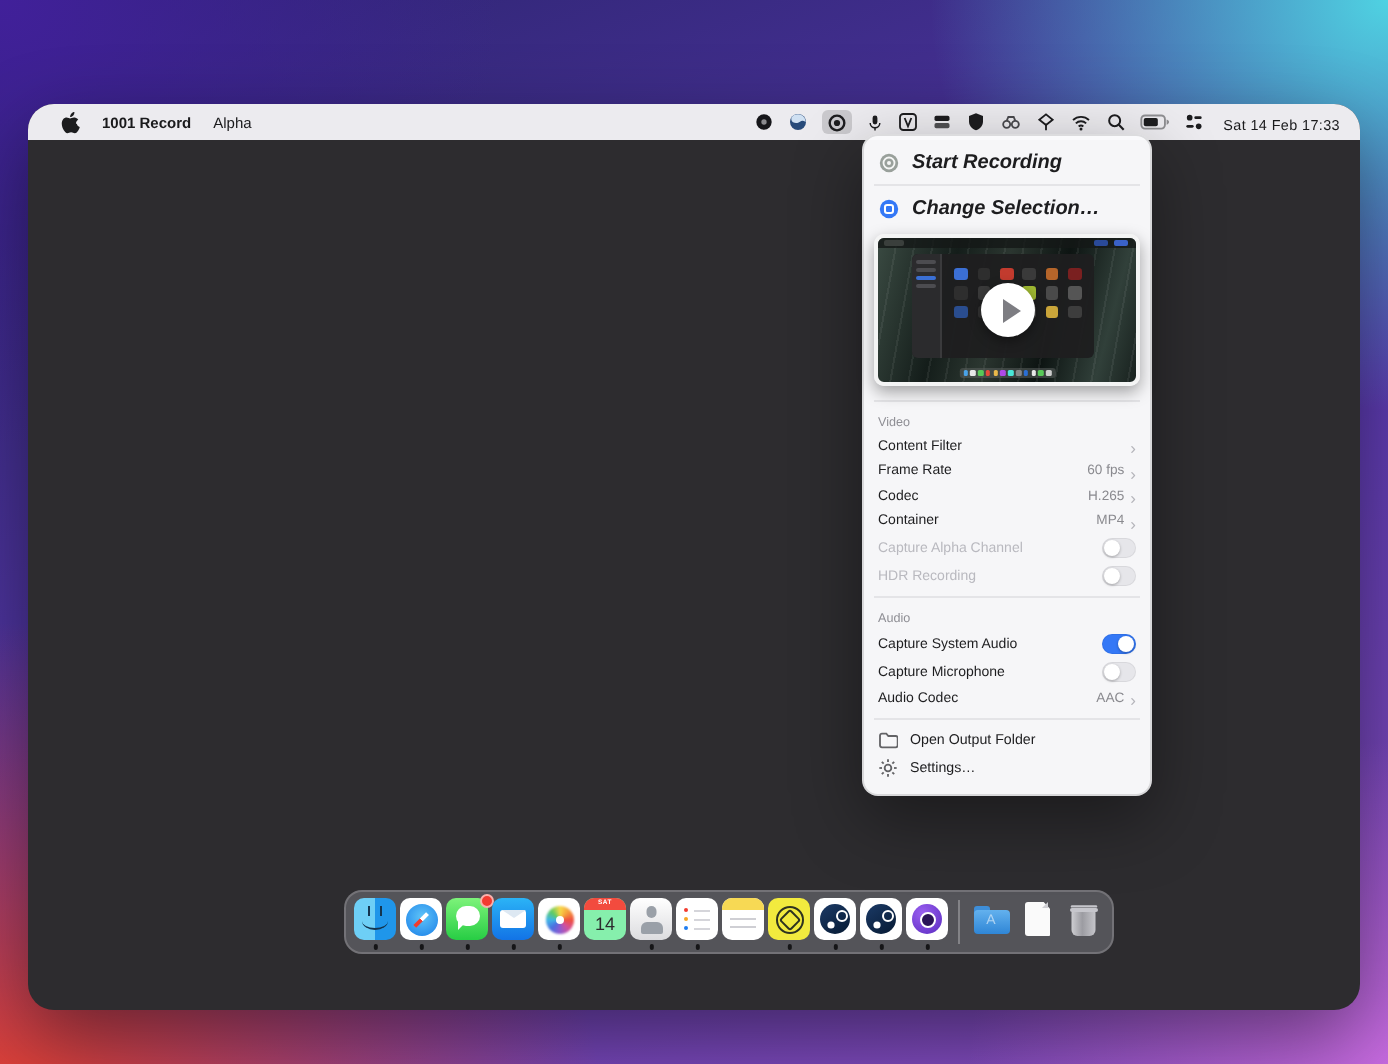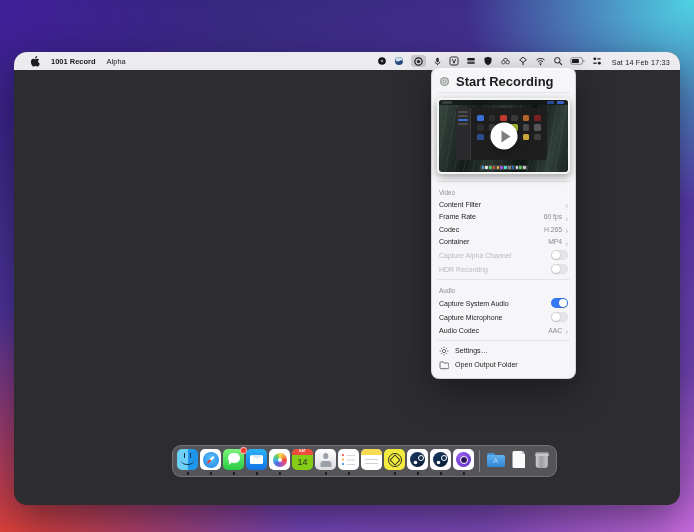--- a/index.html
+++ b/index.html
@@ -64,21 +64,21 @@
     background:#fff; border-radius:1.5px; }
   .di-mail::after { content:""; position:absolute; left:4.6px; top:6.2px;
     border-left:6.2px solid transparent; border-right:6.2px solid transparent;
     border-top:4.6px solid #dde8f2; }
   .di-photos { background:#fff; }
   .di-photos::before { content:""; position:absolute; inset:3.5px; border-radius:50%;
     background:conic-gradient(#f8d948,#f59f3c,#ef4f3e,#d4509b,#8e5bd0,#4a6fe0,#3fb5e8,#5ecb62,#f8d948);
     filter:blur(.4px); }
   .di-photos::after { content:""; position:absolute; left:50%; top:50%; width:4px; height:4px;
     transform:translate(-50%,-50%); border-radius:50%; background:#fff; }
-  .di-calendar { background:#84cc16; overflow:hidden; }
+  .di-calendar { background:#86efac; overflow:hidden; }
   .cal-top { position:absolute; top:0; left:0; right:0; height:5.5px; background:#f24b3e;
     color:#fff; font-size:3.2px; font-weight:700; text-align:center; line-height:5.5px; letter-spacing:.3px; }
   .cal-day { position:absolute; top:5.5px; left:0; right:0; bottom:0; display:flex;
     align-items:center; justify-content:center; font-size:9px; color:#2c2c2e; font-weight:400; }
   .di-contacts { background:linear-gradient(180deg,#ffffff,#dcdcdf); }
   .di-contacts::before { content:""; position:absolute; left:50%; top:4px; width:5.5px; height:5.5px;
     transform:translateX(-50%); border-radius:50%; background:#9aa0a8; }
   .di-contacts::after { content:""; position:absolute; left:50%; bottom:3.5px; width:11px; height:5.5px;
     transform:translateX(-50%); border-radius:3px 3px 1px 1px; background:#9aa0a8; }
   .di-reminders { background:#fff; }
@@ -124,21 +124,21 @@
 
   
   .menu { position:absolute; left:417px; top:15px; width:145px; z-index:6;
     background:rgba(250,250,252,.98); border:0.5px solid rgba(0,0,0,.12);
     border-radius:8px; box-shadow:0 12px 34px rgba(0,0,0,.4);
     padding:5px 0 5px; color:#1d1d1f; }
   .msep { height:1px; background:#e4e4e7; margin:3px 5px; }
   .mrow { display:flex; align-items:center; padding:0 7px; }
   .mrow .grow { flex:1; }
   .act { height:16px; gap:6px; }
-  .act .lbl { font-size:13px; font-weight:600; }
+  .act .lbl { font-size:10px; font-weight:600;font-style:italic; }
   .lbl { font-size:7px; color:#1d1d1f; }
   .lbl.dim { color:#b9b9bf; }
   .val { font-size:6.8px; color:#8a8a8f; margin-right:3px; }
   .chev::after { content:"›"; font-size:8.5px; color:#b4b4ba; line-height:1; }
   .mhead { font-size:6.3px; color:#8e8e94; padding:4px 7px 2px; }
   .vrow { height:12.5px; }
   .trow { height:14px; }
   .brow { height:14.5px; gap:6px; }
   .brow .lbl { font-size:7.1px; }
 
@@ -337,20 +337,27 @@
 
       <div class="mrow act">
         <svg width="11" height="11" viewBox="0 0 12 12">
             <circle cx="6" cy="6" r="5" fill="#99a09b"></circle>
             <circle cx="6" cy="6" r="3" fill="none" stroke="#fff" stroke-width="1" opacity=".9"></circle>
             <circle cx="6" cy="6" r="1.1" fill="#fff" opacity=".9"></circle>
           </svg>
         <span class="lbl">Start Recording</span>
       </div>
       <div class="msep"></div>
+      <div class="mrow act">
+        <svg width="11" height="11" viewBox="0 0 12 12">
+            <circle cx="6" cy="6" r="5" fill="#3478f6"></circle>
+            <rect x="3.8" y="3.8" width="4.4" height="4.4" rx="1.2" fill="none" stroke="#fff" stroke-width="1.1"></rect>
+          </svg>
+        <span class="lbl">Change Selection…</span>
+      </div>
 
       <div class="preview">
         <div class="pv-streaks"></div>
         <div class="pv-topbar"></div>
         <div class="pv-win">
           <div class="pv-side">
               <i></i>
               <i></i>
               <i></i>
               <i></i>
@@ -459,36 +466,36 @@
         <span class="lbl">Audio Codec</span>
           <span class="grow"></span>
         <span class="val">AAC</span>
         <span class="chev"></span>
       </div>
 
       <div class="msep"></div>
 
       <div class="mrow brow">
         <svg width="10" height="10" viewBox="0 0 12 12">
+            <path d="M1.2 3.4c0-.7.5-1.2 1.2-1.2h2.6l1.2 1.4h4.4c.7 0 1.2.5 1.2 1.2v4.4c0 .7-.5 1.2-1.2 1.2H2.4c-.7 0-1.2-.5-1.2-1.2z" fill="none" stroke="#636366" stroke-width="1.1"></path>
+          </svg>
+        <span class="lbl">Open Output Folder</span>
+      </div>
+      <div class="mrow brow">
+        <svg width="10" height="10" viewBox="0 0 12 12">
             <circle cx="6" cy="6" r="2" fill="none" stroke="#636366" stroke-width="1.1"></circle>
             <g stroke="#636366" stroke-width="1.1">
               <line x1="6" y1="0.8" x2="6" y2="2.4"></line>
               <line x1="6" y1="9.6" x2="6" y2="11.2"></line>
               <line x1="0.8" y1="6" x2="2.4" y2="6"></line>
               <line x1="9.6" y1="6" x2="11.2" y2="6"></line>
               <line x1="2.3" y1="2.3" x2="3.4" y2="3.4"></line>
               <line x1="8.6" y1="8.6" x2="9.7" y2="9.7"></line>
               <line x1="9.7" y1="2.3" x2="8.6" y2="3.4"></line>
               <line x1="3.4" y1="8.6" x2="2.3" y2="9.7"></line>
             </g>
           </svg>
         <span class="lbl">Settings…</span>
       </div>
-      <div class="mrow brow">
-        <svg width="10" height="10" viewBox="0 0 12 12">
-            <path d="M1.2 3.4c0-.7.5-1.2 1.2-1.2h2.6l1.2 1.4h4.4c.7 0 1.2.5 1.2 1.2v4.4c0 .7-.5 1.2-1.2 1.2H2.4c-.7 0-1.2-.5-1.2-1.2z" fill="none" stroke="#636366" stroke-width="1.1"></path>
-          </svg>
-        <span class="lbl">Open Output Folder</span>
-      </div>
     </div>
 
   </div>
 </div>
 
 </body></html>

